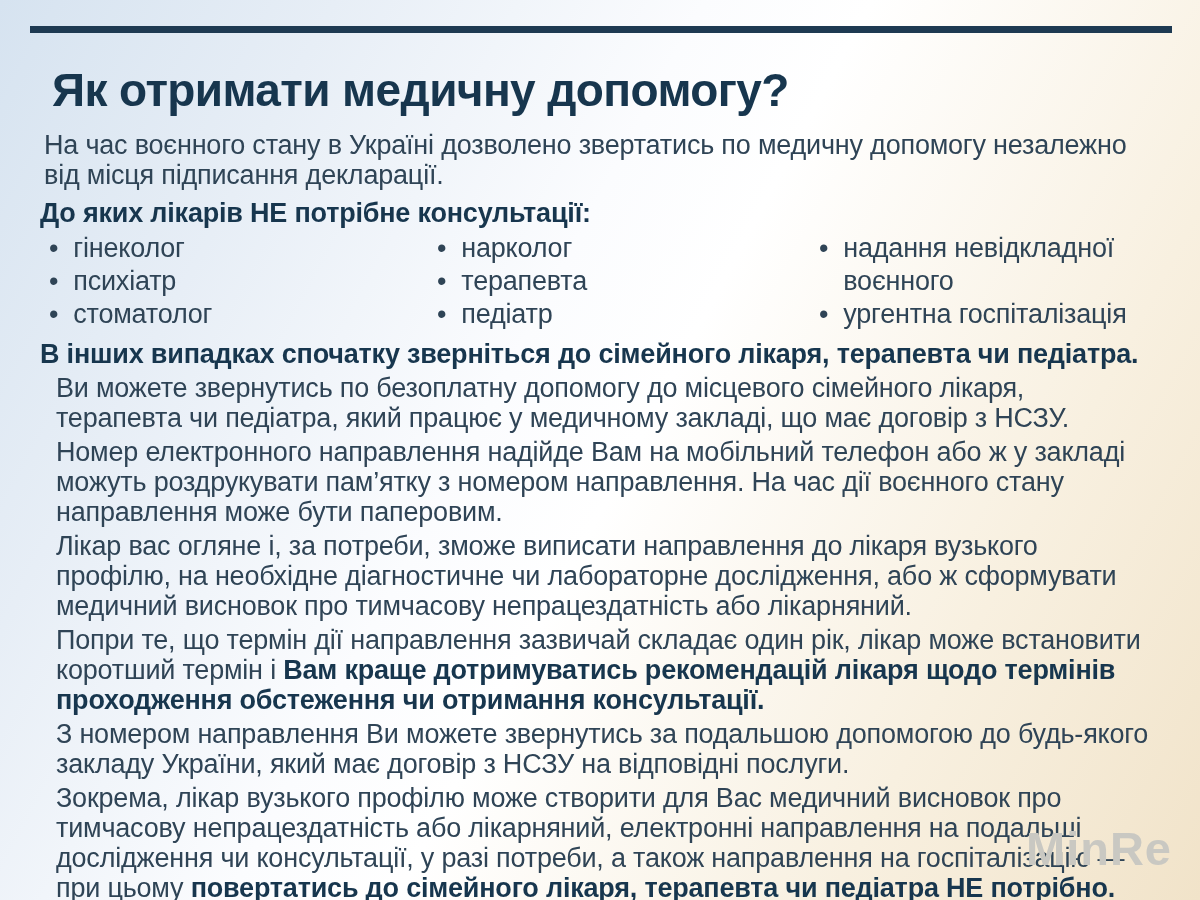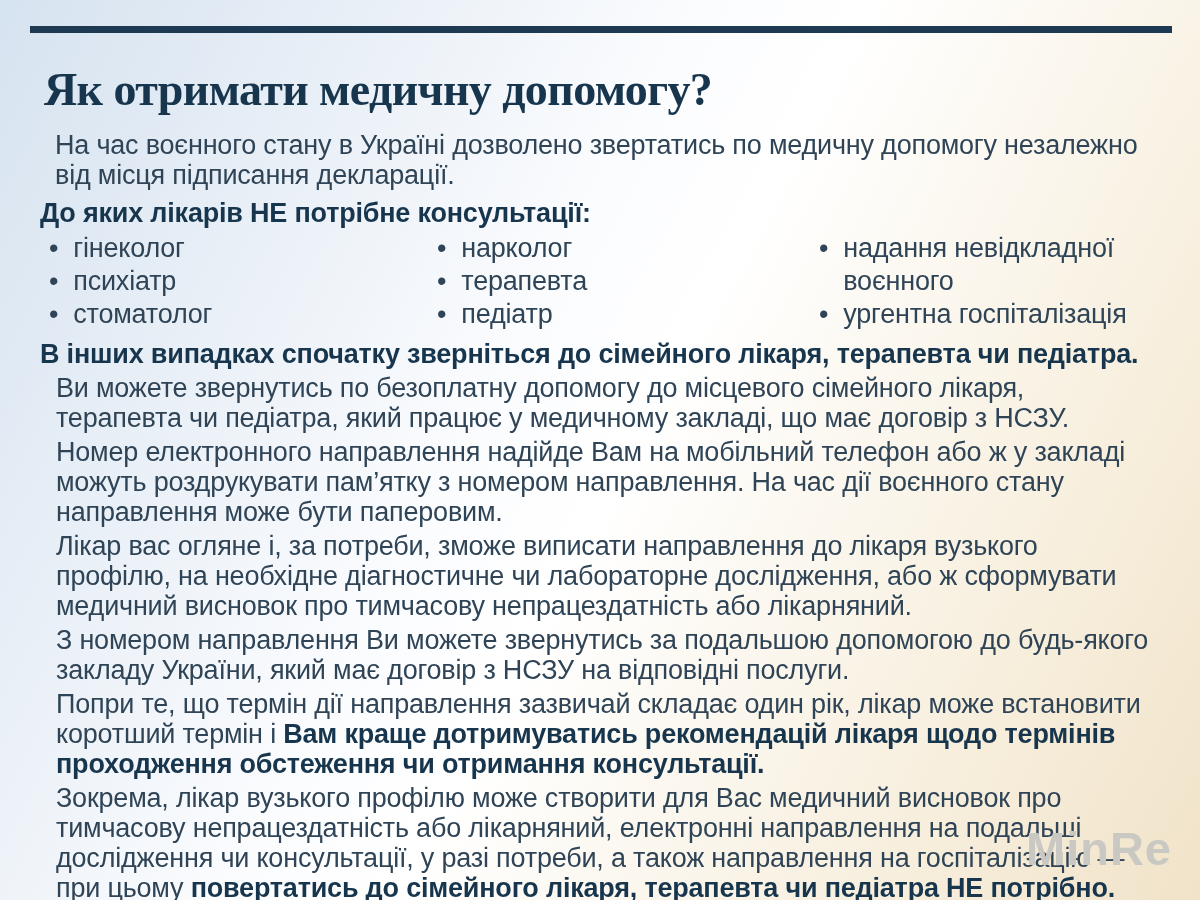--- a/index.html
+++ b/index.html
@@ -14,26 +14,26 @@
       #ffffff 52%,
       #f8f0e0 78%,
       var(--bg-bottom-right,#f1e3c9) 100%);
   }
   .accent-bar{
     position:absolute;top:26px;left:30px;right:28px;height:7px;
     background:var(--accent-bar,#1e3a52);
   }
   .content{position:absolute;left:40px;right:32px;top:30px;}
   h1.title{
-    margin:34px 4px 0;font-size:46px;line-height:52px;font-weight:bold;
-    letter-spacing:-0.6px;color:var(--heading-text,#17364e);font-family:Liberation Serif, serif;
+    margin:34px 12px 0;font-size:46px;line-height:52px;font-weight:bold;
+    letter-spacing:-0.6px;color:var(--heading-text,#17364e);
   }
   .bodytext{font-size:27px;line-height:30px;letter-spacing:-0.2px;color:var(--body-text,#2f4456);}
   p.para{margin:4px 16px 0;}
-  p.intro{margin:14px 15px 0;}
+  p.intro{margin:14px 4px 0;}
   h2.subhead{
     margin:8px 0 0;font-size:27px;line-height:30px;letter-spacing:-0.2px;
     font-weight:bold;color:var(--heading-text,#17364e);
   }
   .cols{display:flex;margin:4px 0 0;}
   .col{flex:0 0 auto;}
   .col-0{width:388px;}
   .col-1{width:382px;}
   .col-2{flex:1 1 auto;}
   .item{display:flex;align-items:flex-start;font-size:27px;line-height:33px;
@@ -99,20 +99,20 @@
           </div>
         </div>
       </div>
 
     <h2 class="subhead">В інших випадках спочатку зверніться до сімейного лікаря, терапевта чи педіатра.</h2>
 
     <div id="body-paragraphs">
         <p class="bodytext para"><span>Ви можете звернутись по безоплатну допомогу до місцевого сімейного лікаря, терапевта чи педіатра, який працює у медичному закладі, що має договір з НСЗУ.</span></p>
         <p class="bodytext para"><span>Номер електронного направлення надійде Вам на мобільний телефон або ж у закладі можуть роздрукувати пам’ятку з номером направлення. На час дії воєнного стану направлення може бути паперовим.</span></p>
         <p class="bodytext para"><span>Лікар вас огляне і, за потреби, зможе виписати направлення до лікаря вузького профілю, на необхідне діагностичне чи лабораторне дослідження, або ж сформувати медичний висновок про тимчасову непрацездатність або лікарняний.</span></p>
+        <p class="bodytext para"><span>Попри те, що термін дії направлення зазвичай складає один рік, лікар може встановити коротший термін і </span><span class="seg-b">Вам краще дотримуватись рекомендацій лікаря щодо термінів проходження обстеження чи отримання консультації.</span></p>
         <p class="bodytext para"><span>З номером направлення Ви можете звернутись за подальшою допомогою до будь-якого закладу України, який має договір з НСЗУ на відповідні послуги.</span></p>
-        <p class="bodytext para"><span>Попри те, що термін дії направлення зазвичай складає один рік, лікар може встановити коротший термін і </span><span class="seg-b">Вам краще дотримуватись рекомендацій лікаря щодо термінів проходження обстеження чи отримання консультації.</span></p>
         <p class="bodytext para"><span>Зокрема, лікар вузького профілю може створити для Вас медичний висновок про тимчасову непрацездатність або лікарняний, електронні направлення на подальші дослідження чи консультації, у разі потреби, а також направлення на госпіталізацію — при цьому </span><span class="seg-b">повертатись до сімейного лікаря, терапевта чи педіатра НЕ потрібно.</span></p>
       </div>
   </div>
 
   <div class="watermark">MinRe</div>
 </div>
 
 </body></html>

